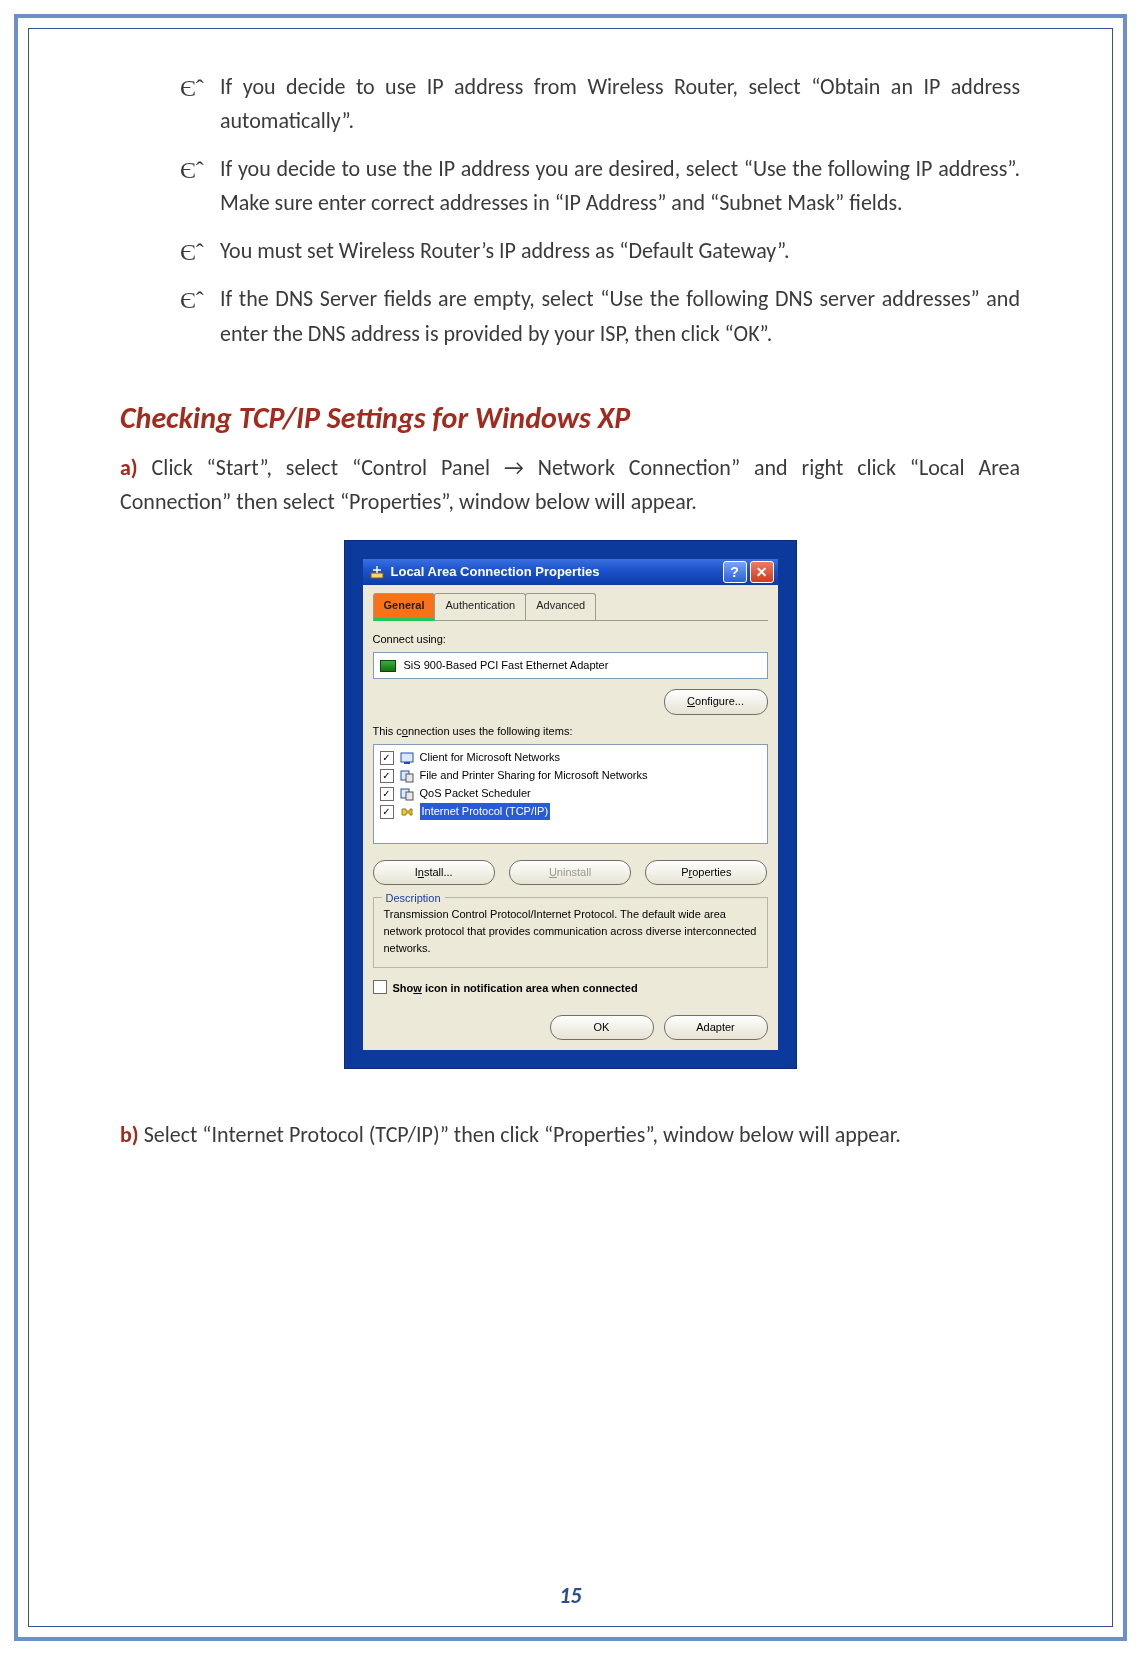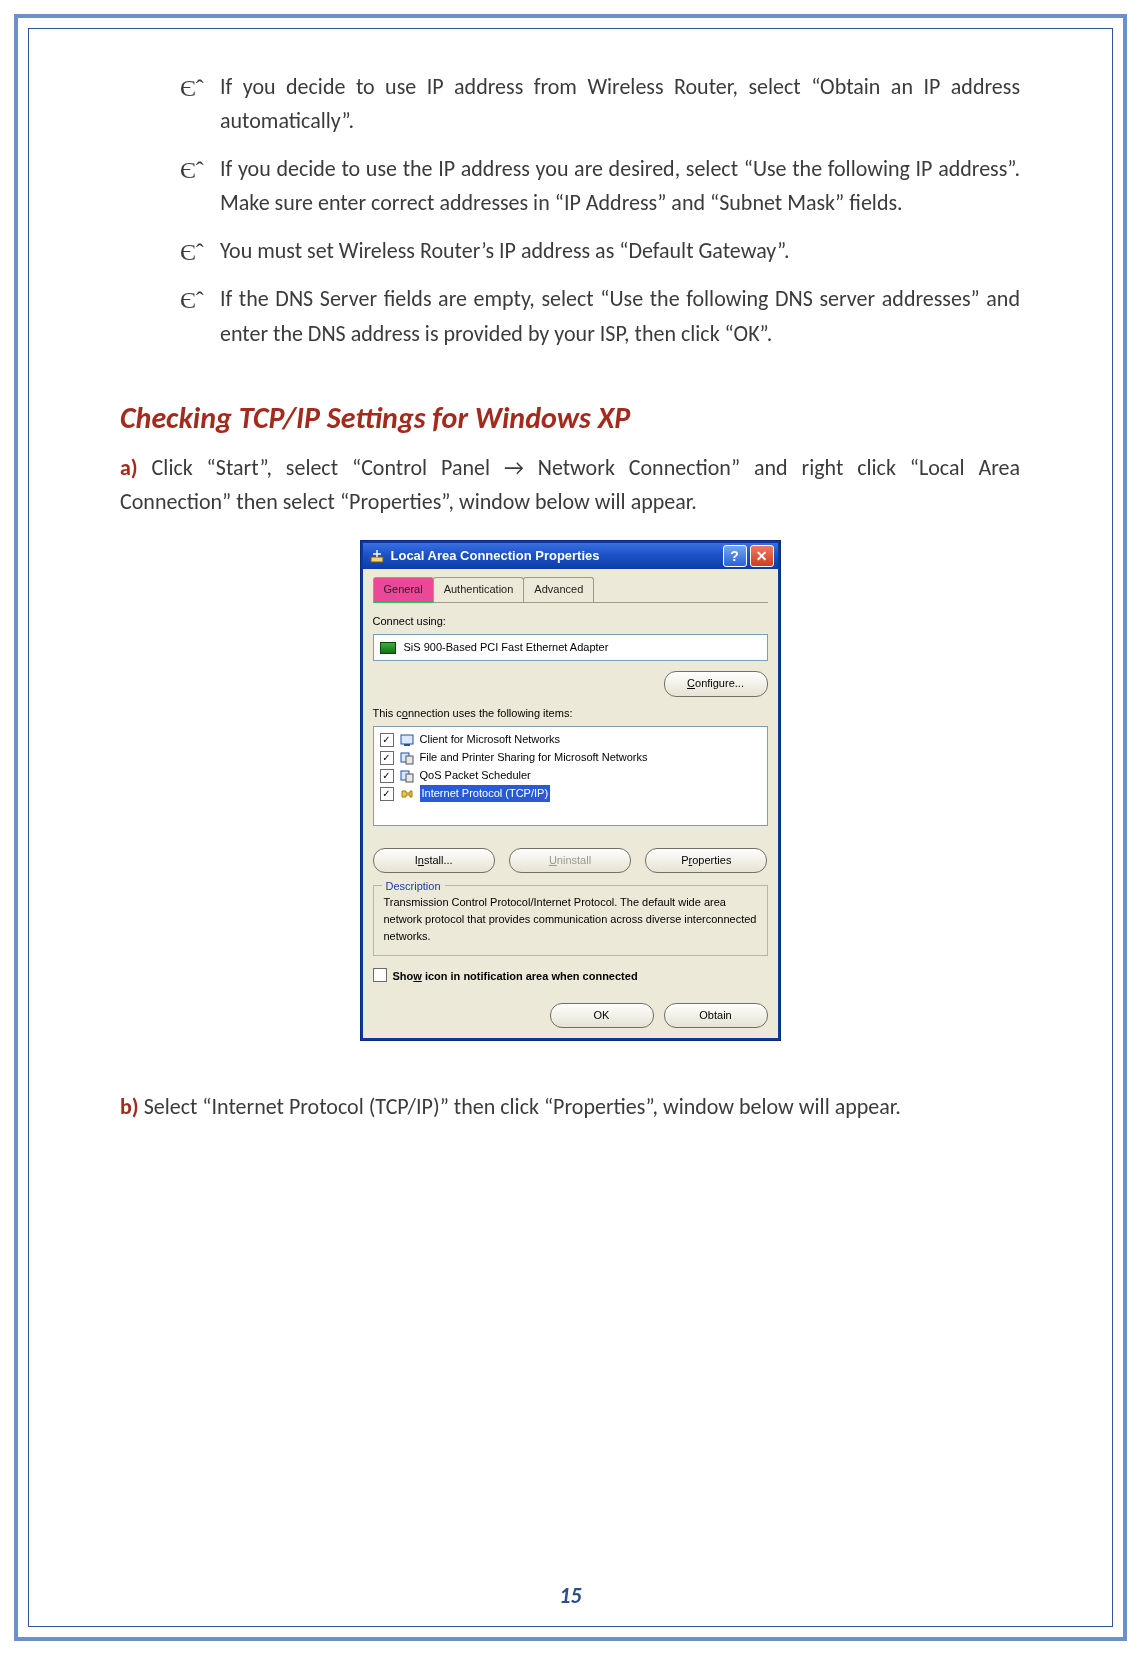--- a/index.html
+++ b/index.html
@@ -59,21 +59,21 @@
     font-weight:700;
     font-style:italic;
     font-size:22px;
   }
 
   
   .xp-dialog {
     margin:22px auto 0 auto;
     width:415px;
     background:#0c3a9c;
-    padding:2px;
+    padding:18px;
     font-family:Tahoma, Arial, sans-serif;
     font-size:11px;
     color:#000;
     box-shadow:0 0 0 1px #0a2b78;
   }
   .xp-titlebar {
     height:26px;
     background:linear-gradient(to bottom,#3b6fe0 0%,#1b52c9 45%,#0d3ca6 100%);
     display:flex; align-items:center;
     padding:0 4px 0 6px;
@@ -115,24 +115,25 @@
     border:1px solid #9c9a8c;
     border-bottom:none;
     border-top-left-radius:3px;
     border-top-right-radius:3px;
     background:#ece9d8;
     margin-right:-1px;
     position:relative;
     color:#222;
   }
   .xp-tab.active {
-    background:#ec4899;
+    background:#f97316;
     z-index:2;
-    border-bottom:1px solid #22c55e;
+    border-bottom:3px solid #22c55e;
     margin-bottom:-1px;
+    font-weight:bold;
   }
   .xp-label { display:block; margin-bottom:4px; }
   .xp-sunken {
     border:1px solid #7f9db9;
     background:#fff;
     padding:4px 6px;
     display:flex; align-items:center;
   }
   .xp-nic-icon {
     width:14px; height:10px;
@@ -166,21 +167,21 @@
     background:#fff;
   }
   .xp-proto-icon {
     width:14px; height:14px; margin-right:6px;
     display:flex; align-items:center; justify-content:center;
   }
   .xp-li.selected .txt {
     background:#2a5bd7; color:#fff; padding:0 2px;
   }
   .xp-btn-row {
-    display:flex; justify-content:space-between; margin-top:22px; gap:14px;
+    display:flex; justify-content:space-between; margin-top:16px; gap:14px;
   }
   .xp-btn-row .xp-btn { flex:1; }
   .xp-group {
     border:1px solid #b8b5a4;
     padding:8px 10px 10px 10px;
     margin-top:12px;
     position:relative;
   }
   .xp-group .legend {
     position:absolute; top:-8px; left:8px;
@@ -311,21 +312,21 @@
         <div>Transmission Control Protocol/Internet Protocol. The default wide area network protocol that provides communication across diverse interconnected networks.</div>
       </div>
 
       <div class="xp-checkline">
         <span class="xp-chk"></span>
         <span>Sho<span class="underline-accesskey">w</span> icon in notification area when connected</span>
       </div>
 
       <div class="xp-bottom">
         <div class="xp-btn">OK</div>
-        <div class="xp-btn">Obtain</div>
+        <div class="xp-btn">Adapter</div>
       </div>
 
     </div>
   </div>
 
   <div class="para-b" style="margin-top:50px;">
     <b>b) </b><span>Select “Internet Protocol (TCP/IP)” then click “Properties”, window below will appear.</span>
   </div>
 
 </div>

